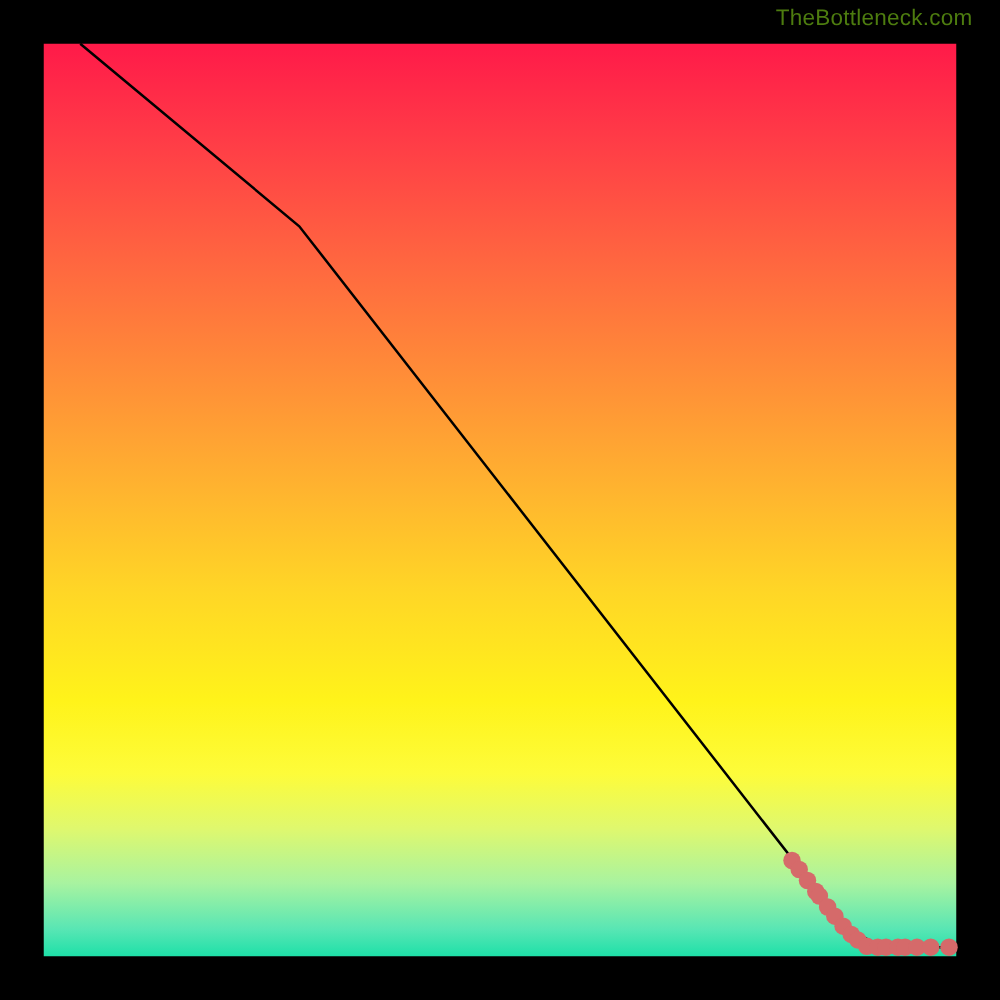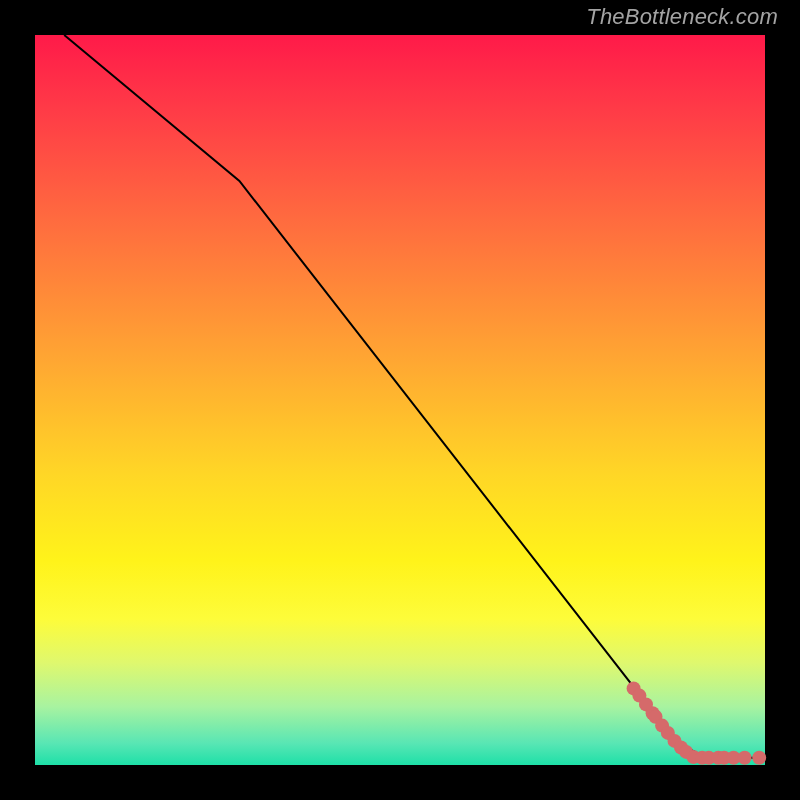--- a/index.html
+++ b/index.html
@@ -8,25 +8,24 @@
     height: 800px;
     background: #000;
     position: relative;
     font-family: Arial, Helvetica, sans-serif;
     overflow: hidden;
   }
   .attribution {
     position: absolute;
     top: 4px;
     right: 22px;
-    color: #a3a3a3;
-    font-size: 22px;
+    color: #4d7c0f;
+    font-size: 18px;
     font-weight: 500;
     letter-spacing: 0.2px;
-    font-style: italic;
   }
   .plot-frame {
     position: absolute;
     left: 35px;
     top: 35px;
     width: 730px;
     height: 730px;
     background: linear-gradient(to bottom,
       #ff1a49 0%,
       #ff3a47 10%,

